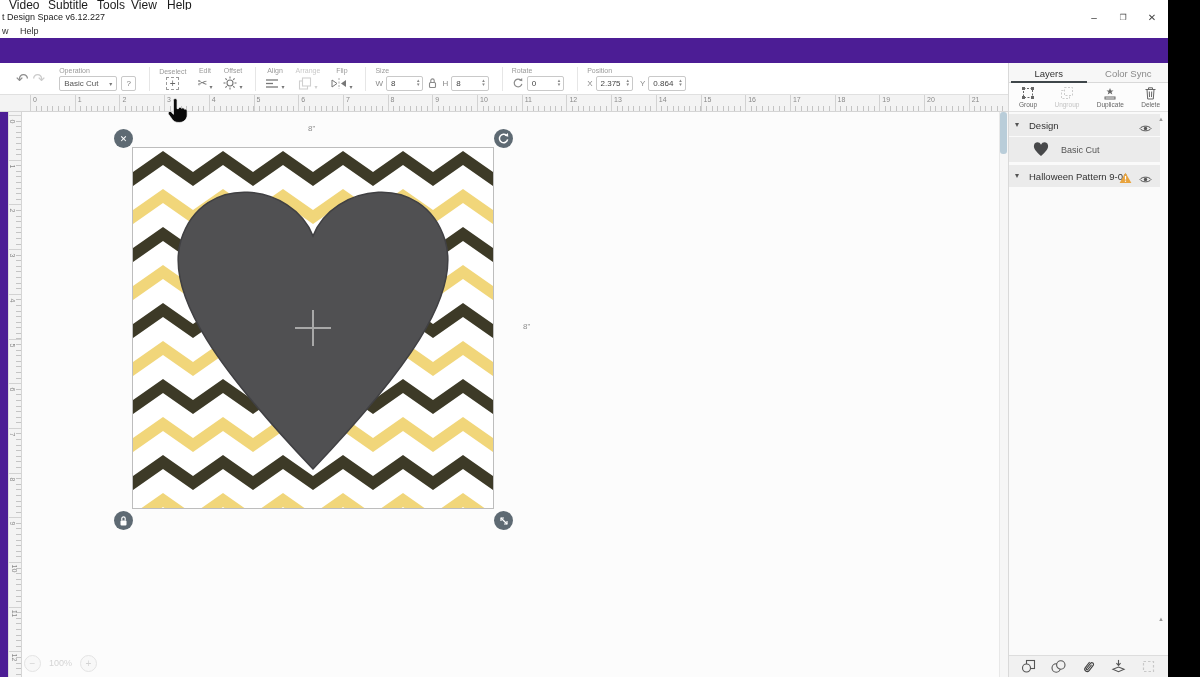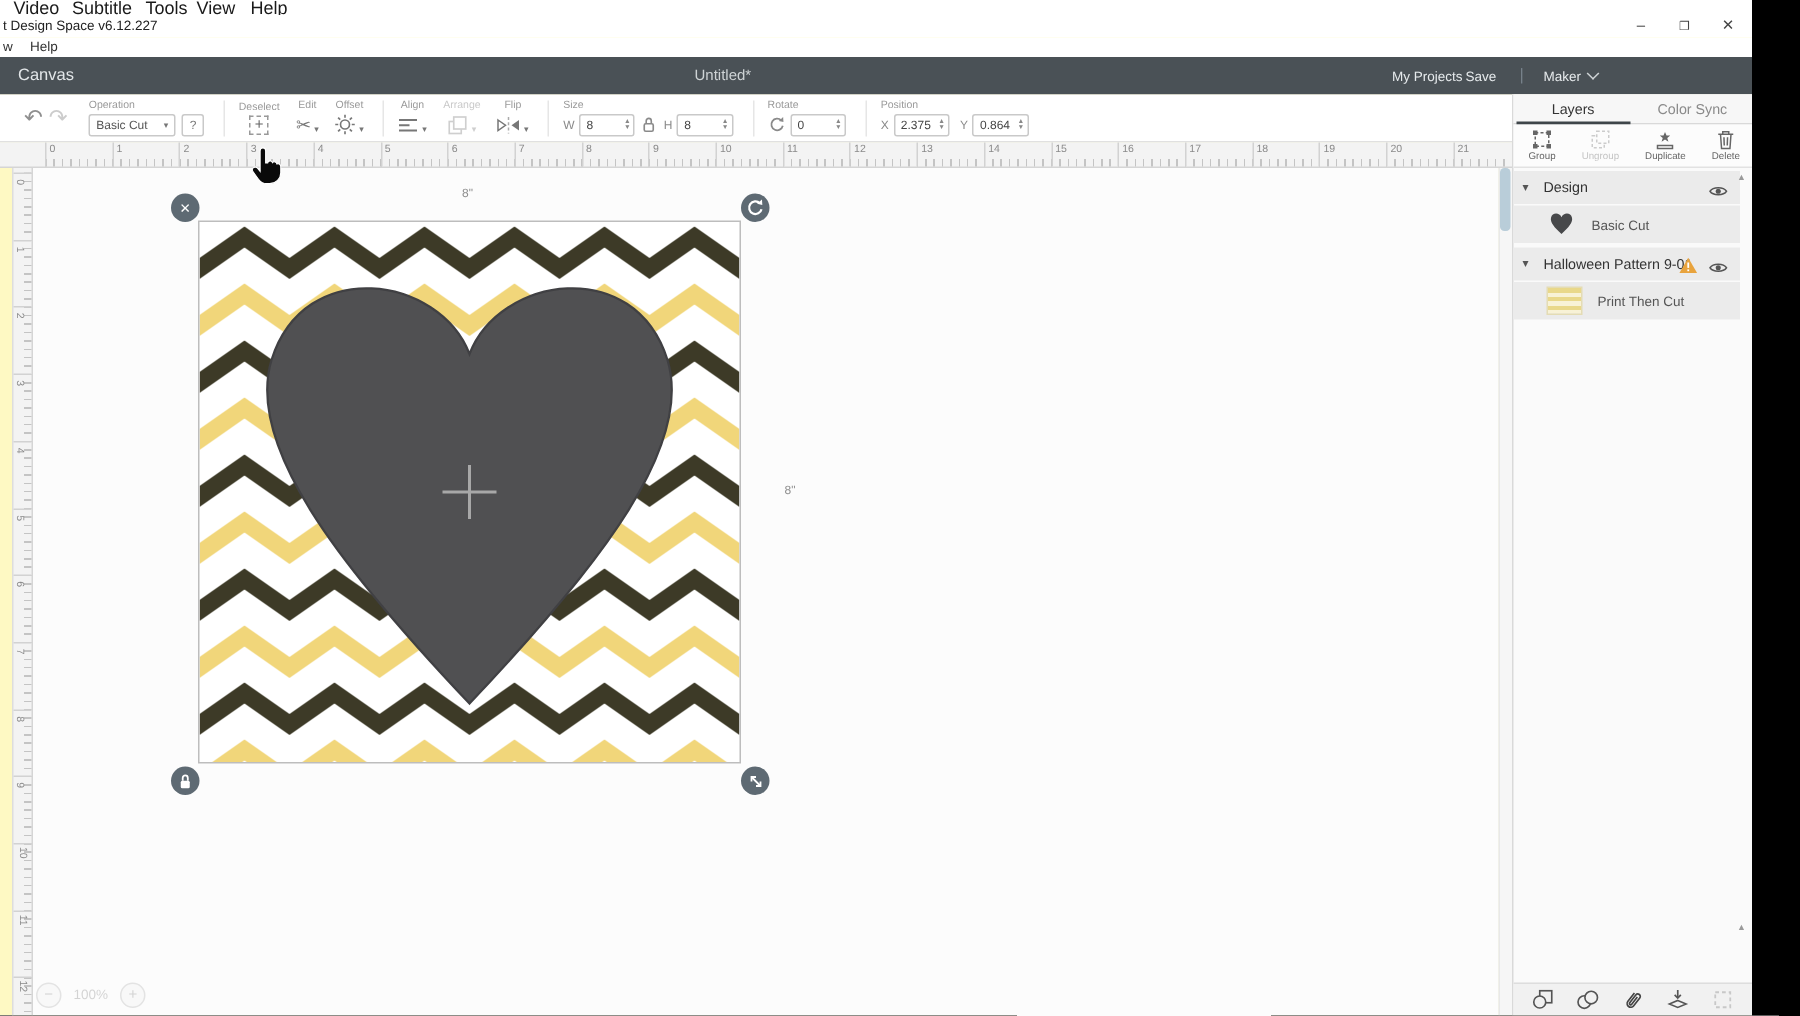--- a/index.html
+++ b/index.html
@@ -1,18 +1,18 @@
 <!DOCTYPE html>
 <html><head>
 <meta charset="utf-8">
 <style>
   *{box-sizing:border-box;margin:0;padding:0}
   body{font-family:"Liberation Sans",sans-serif;background:#222}
   .stage{position:relative;width:1200px;height:677px;background:#000;overflow:hidden}
-  .app{position:absolute;left:0;top:0;width:1168px;height:677px;background:#fef9c3}
+  .app{position:absolute;left:0;top:0;width:1168px;height:677px;background:#4c1d95}
   .abs{position:absolute}
 
   
   .video-menu{left:0;top:0;width:100%;height:10px;overflow:hidden;background:#fff}
   .video-menu span{position:absolute;top:-2px;font-size:12px;color:#1a1a1a}
   .titlebar{left:0;top:10px;width:100%;height:15px;background:#fff}
   .titlebar .tb-title{position:absolute;left:2px;top:2px;font-size:9px;color:#222}
   .winbtn{position:absolute;top:1px;width:16px;height:13px;text-align:center;font-size:10px;color:#444;line-height:13px;cursor:default}
   .menubar{left:0;top:25px;width:100%;height:13px;background:#fff}
   .menubar span{position:absolute;top:1px;font-size:9px;color:#333}
@@ -119,29 +119,20 @@
       <span class="winbtn" style="left:1086px">–</span>
       <span class="winbtn" style="left:1115px;font-size:8px">❐</span>
       <span class="winbtn" style="left:1144px">✕</span>
     </div>
 
     <div class="abs menubar">
       <span style="left:2px">w</span>
       <span style="left:20px">Help</span>
     </div>
 
-    <div class="abs header">
-      <span class="canvas-lbl">Canvas</span>
-      <span class="doc-title">Untitled*</span>
-      <span class="hlink" style="left:928px">My Projects</span>
-      <span class="hlink" style="left:977px">Save</span>
-      <span class="hsep" style="left:1013px">|</span>
-      <span class="hlink" style="left:1029px"><span>Maker</span><span class="chev"></span></span>
-      <button class="makeit">Make It</button>
-    </div>
 
     <div class="abs toolbar">
       <span class="uicon" style="margin:0 4px 0 16px">↶</span>
       <span class="uicon dis" style="margin-right:14px">↷</span>
 
       <div class="tcol" style="align-items:flex-start">
         <span class="tlabel">Operation</span>
         <div style="display:flex">
           <div class="opbox">
             <span>Basic Cut</span>
@@ -496,24 +487,20 @@
         <span style="position:absolute;right:28px;top:5px"><svg width="13" height="12" viewBox="0 0 13 12">
               <path d="M6.5 0.8 L12.4 11 H0.6 Z" fill="#e8a33d"></path>
               <rect x="5.9" y="4" width="1.2" height="3.6" fill="#fff"></rect>
               <rect x="5.9" y="8.6" width="1.2" height="1.2" fill="#fff"></rect>
             </svg></span>
         <span class="eyebtn"><svg width="13" height="9" viewBox="0 0 13 9">
               <path d="M1 4.5 C3 1.4 10 1.4 12 4.5 C10 7.6 3 7.6 1 4.5 Z" fill="none" stroke="#555" stroke-width="1"></path>
               <circle cx="6.5" cy="4.5" r="1.7" fill="#555"></circle>
             </svg></span>
       </div>
-      <div class="lrow" style="top:125px;height:25px">
-        <div class="pattern-thumb"></div>
-        <span class="llabel" style="left:56px;top:8px">Print Then Cut</span>
-      </div>
 
       <span class="pscroll-up">▲</span>
       <span class="pscroll-dn">▲</span>
 
 
       <div class="pbottom">
         <span class="pbicon">
             <svg width="15" height="15" viewBox="0 0 15 15">
               <rect x="5.5" y="1.5" width="8" height="8" fill="none" stroke="#555" stroke-width="1.1"></rect>
               <circle cx="5.5" cy="9" r="4" fill="#f1f1f1" stroke="#555" stroke-width="1.1"></circle>

